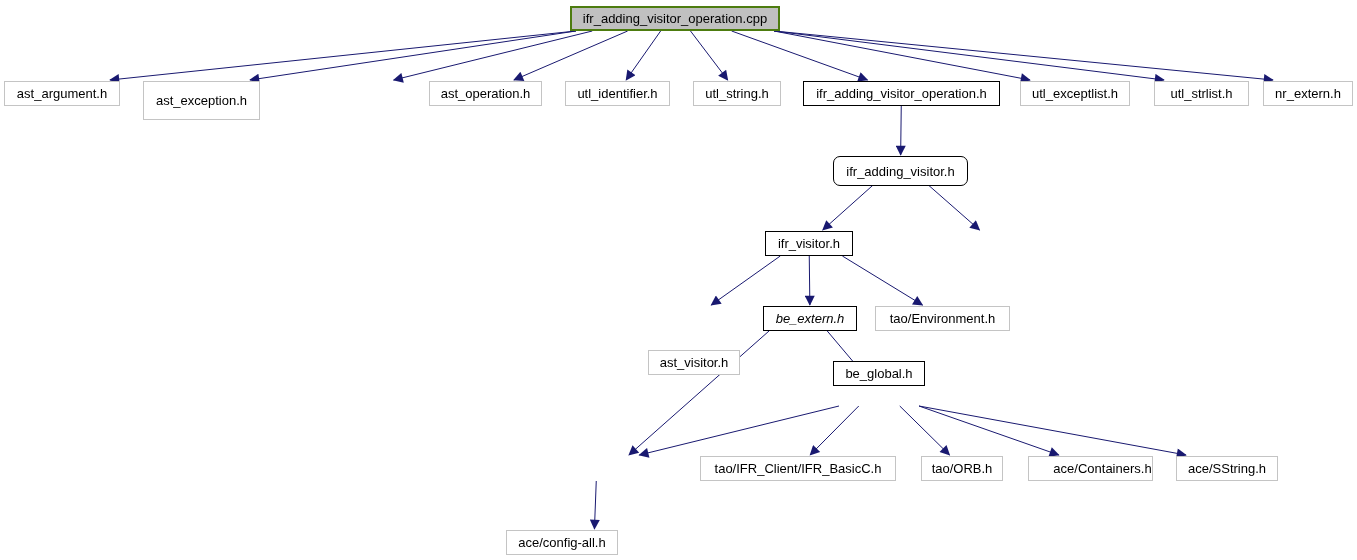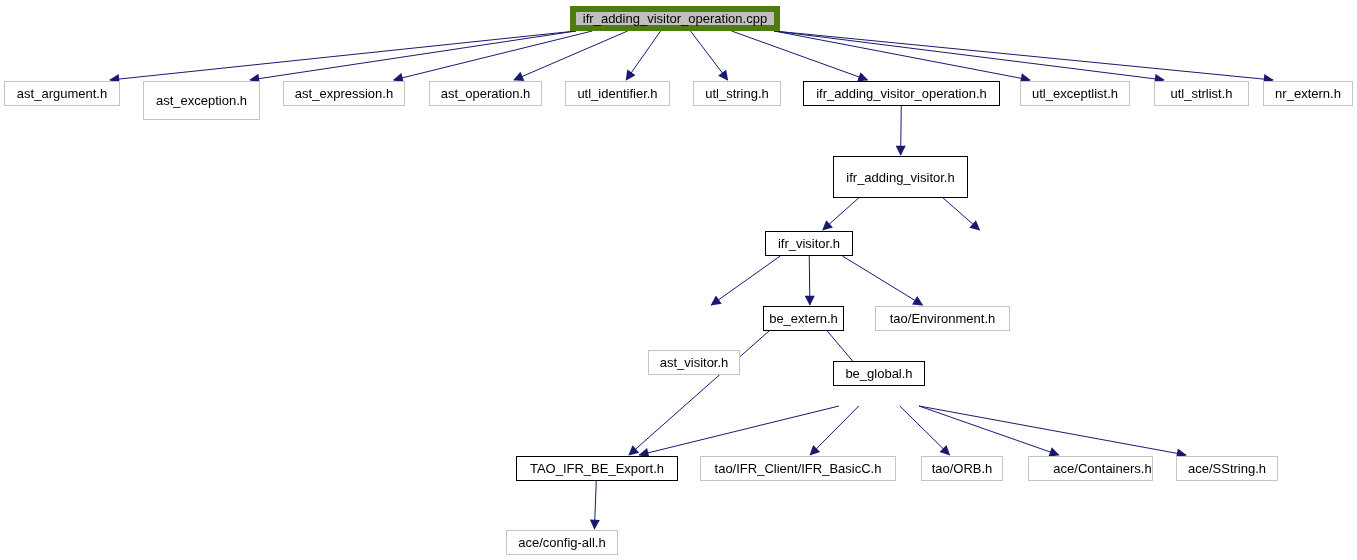--- a/index.html
+++ b/index.html
@@ -32,21 +32,21 @@
     color: #000000;
     background: #ffffff;
     border: 1px solid #c4c4c4;
     white-space: nowrap;
     z-index: 2;
   }
   .node.bold {
     border: 1px solid #000000;
   }
   .node.main {
-    border: 6px solid #4d7c0f;
+    border: 2px solid #4d7c0f;
     background: #c0c0c0;
   }
 </style>
 </head>
 <body>
 
 <div id="graph">
   <svg id="edges" xmlns="http://www.w3.org/2000/svg" viewBox="0 0 1357 560">
       <defs>
         <marker id="arrow" viewBox="0 0 10 10" refX="9.2" refY="5" markerWidth="13" markerHeight="10" markerUnits="userSpaceOnUse" orient="auto">
@@ -75,33 +75,31 @@
       <line x1="858.75" y1="406" x2="810.15" y2="455" stroke="#191970" stroke-width="1" marker-end="url(#arrow)"></line>
       <line x1="899.75" y1="406" x2="949.55" y2="455" stroke="#191970" stroke-width="1" marker-end="url(#arrow)"></line>
       <line x1="919" y1="406" x2="1058.775" y2="455" stroke="#191970" stroke-width="1" marker-end="url(#arrow)"></line>
       <line x1="919" y1="406" x2="1186" y2="455" stroke="#191970" stroke-width="1" marker-end="url(#arrow)"></line>
       <line x1="596.25" y1="481" x2="594.45" y2="529" stroke="#191970" stroke-width="1" marker-end="url(#arrow)"></line>
     </svg>
 
 <div class="node main" style="left: 570px; top: 6px; width: 210px; height: 25px;">ifr_adding_visitor_operation.cpp</div>
     <div class="node plain" style="left: 4px; top: 81px; width: 116px; height: 25px;">ast_argument.h</div>
     <div class="node plain" style="left: 143px; top: 81px; width: 117px; height: 39px;">ast_exception.h</div>
-    <div class="node plain" style="left: 283px; top: 81px; width: 122px; height: 25px;">ast_expression.h</div>
     <div class="node plain" style="left: 429px; top: 81px; width: 113px; height: 25px;">ast_operation.h</div>
     <div class="node plain" style="left: 565px; top: 81px; width: 105px; height: 25px;">utl_identifier.h</div>
     <div class="node plain" style="left: 693px; top: 81px; width: 88px; height: 25px;">utl_string.h</div>
     <div class="node bold" style="left: 803px; top: 81px; width: 197px; height: 25px;">ifr_adding_visitor_operation.h</div>
     <div class="node plain" style="left: 1020px; top: 81px; width: 110px; height: 25px;">utl_exceptlist.h</div>
     <div class="node plain" style="left: 1154px; top: 81px; width: 95px; height: 25px;">utl_strlist.h</div>
     <div class="node plain" style="left: 1263px; top: 81px; width: 90px; height: 25px;">nr_extern.h</div>
-    <div class="node bold" style="left: 833px; top: 156px; width: 135px; height: 42px;">ifr_adding_visitor.h</div>
+    <div class="node bold" style="left: 833px; top: 156px; width: 135px; height: 30px; border-radius: 7px;">ifr_adding_visitor.h</div>
     <div class="node bold" style="left: 765px; top: 231px; width: 88px; height: 25px;">ifr_visitor.h</div>
     <div class="node plain" style="left: 648px; top: 306px; width: 92px; height: 25px; margin-top: 44px;">ast_visitor.h</div>
-    <div class="node bold" style="left: 763px; top: 306px; width: 81px; height: 25px;">be_extern.h</div>
+    <div class="node bold" style="left: 763px; top: 306px; width: 94px; height: 25px; font-style: italic;">be_extern.h</div>
     <div class="node plain" style="left: 875px; top: 306px; width: 135px; height: 25px;">tao/Environment.h</div>
     <div class="node bold" style="left: 833px; top: 361px; width: 92px; height: 25px;">be_global.h</div>
-    <div class="node bold" style="left: 516px; top: 456px; width: 162px; height: 25px;">TAO_IFR_BE_Export.h</div>
     <div class="node plain" style="left: 700px; top: 456px; width: 196px; height: 25px;">tao/IFR_Client/IFR_BasicC.h</div>
     <div class="node plain" style="left: 921px; top: 456px; width: 82px; height: 25px;">tao/ORB.h</div>
     <div class="node plain" style="left: 1028px; top: 456px; width: 125px; height: 25px; padding-left: 24px;">ace/Containers.h</div>
     <div class="node plain" style="left: 1176px; top: 456px; width: 102px; height: 25px;">ace/SString.h</div>
     <div class="node plain" style="left: 506px; top: 530px; width: 112px; height: 25px;">ace/config-all.h</div>
   </div>
 
 </body></html>

